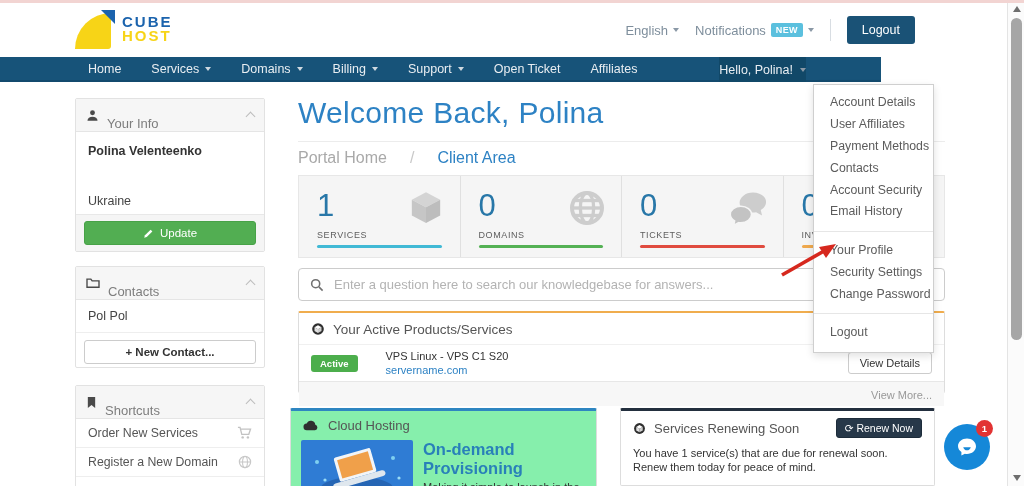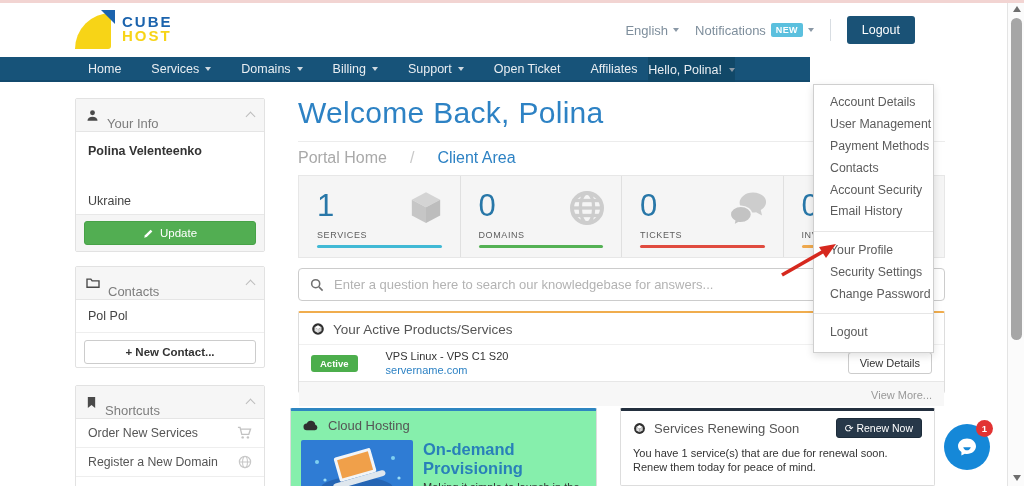--- a/index.html
+++ b/index.html
@@ -19,21 +19,21 @@
   .logo-text { line-height:14px; font-weight:800; font-size:15px; letter-spacing:2px; }
   .logo-text .l1 { color:#1b63ad; } .logo-text .l2 { color:#f7d417; }
   .top-right { position:absolute; right:92px; top:0; height:54px; display:flex; align-items:center; gap:16px; }
   .top-link { color:#7e8e9c; font-size:13px; display:flex; align-items:center; gap:5px; cursor:pointer; }
   .badge-new { background:#5bc0de; color:#fff; font-size:9px; font-weight:700; padding:2px 5px; border-radius:2px; letter-spacing:.3px; }
   .caret { display:inline-block; width:0; height:0; border-left:3.5px solid transparent; border-right:3.5px solid transparent; border-top:4px solid #8a98a6; }
   .v-divider { width:1px; height:22px; background:#d8dde2; }
   .logout-btn { background:#1a5276; color:#fff; font-size:12.5px; padding:7px 15px; border-radius:3px; border:none; cursor:pointer; }
 
   
-  .navbar { position:absolute; left:0; top:57px; width:810px; height:25px; background:#175379;
+  .navbar { position:absolute; left:0; top:57px; width:881px; height:25px; background:#175379;
     border-bottom:2px solid #134a6d; display:flex; align-items:center; z-index:500; }
   .nav-item { color:#e9eef2; font-size:12.5px; padding:0 15px; height:25px; line-height:24px; cursor:pointer; display:flex; align-items:center; gap:6px; }
   .nav-item:first-child { margin-left:73px; }
   .nav-item .caret { border-top-color:#cfd9e0; }
   .greeting { position:absolute; right:75px; top:0; height:25px; line-height:24px; background:#114868;
     color:#e9eef2; font-size:12.5px; padding:0 0; display:flex; align-items:center; gap:7px; cursor:pointer; }
 
   
   .user-menu { position:absolute; left:813px; top:84px; width:121px; background:#fff;
     border:1px solid #cfcfcf; box-shadow:0 3px 8px rgba(0,0,0,.12); padding:7px 0 8px 0; z-index:900; }
@@ -375,21 +375,21 @@
           <path d="M18 9l-6 3.5V19l6-3.5z" fill="#cfcfcf"></path>
         </svg>
       <span class="rs-title">Services Renewing Soon</span>
       <button class="btn-renew">⟳ <span>Renew Now</span></button>
     </div>
     <div class="rs-body">You have 1 service(s) that are due for renewal soon. Renew them today for peace of mind.</div>
   </div>
 
   <div class="user-menu">
     <div class="mi">Account Details</div>
-    <div class="mi">User Management</div>
+    <div class="mi">User Affiliates</div>
     <div class="mi">Payment Methods</div>
     <div class="mi">Contacts</div>
     <div class="mi">Account Security</div>
     <div class="mi">Email History</div>
     <div class="sep"></div>
     <div class="mi">Your Profile</div>
     <div class="mi">Security Settings</div>
     <div class="mi">Change Password</div>
     <div class="sep"></div>
     <div class="mi">Logout</div>

